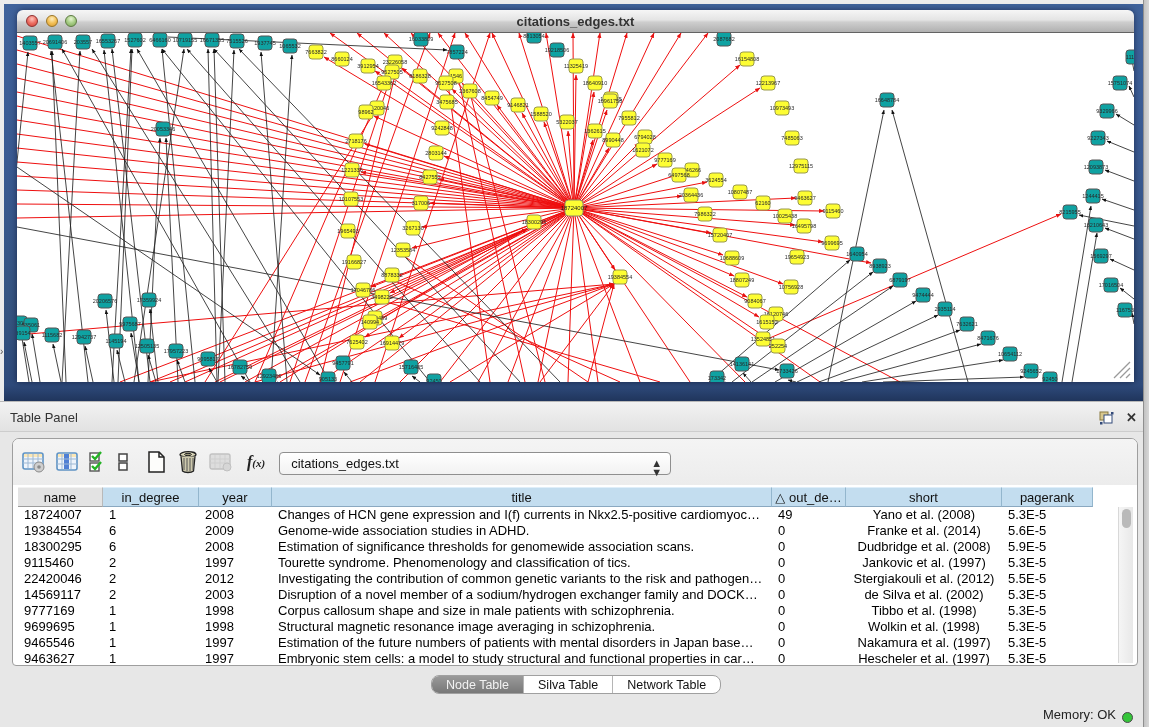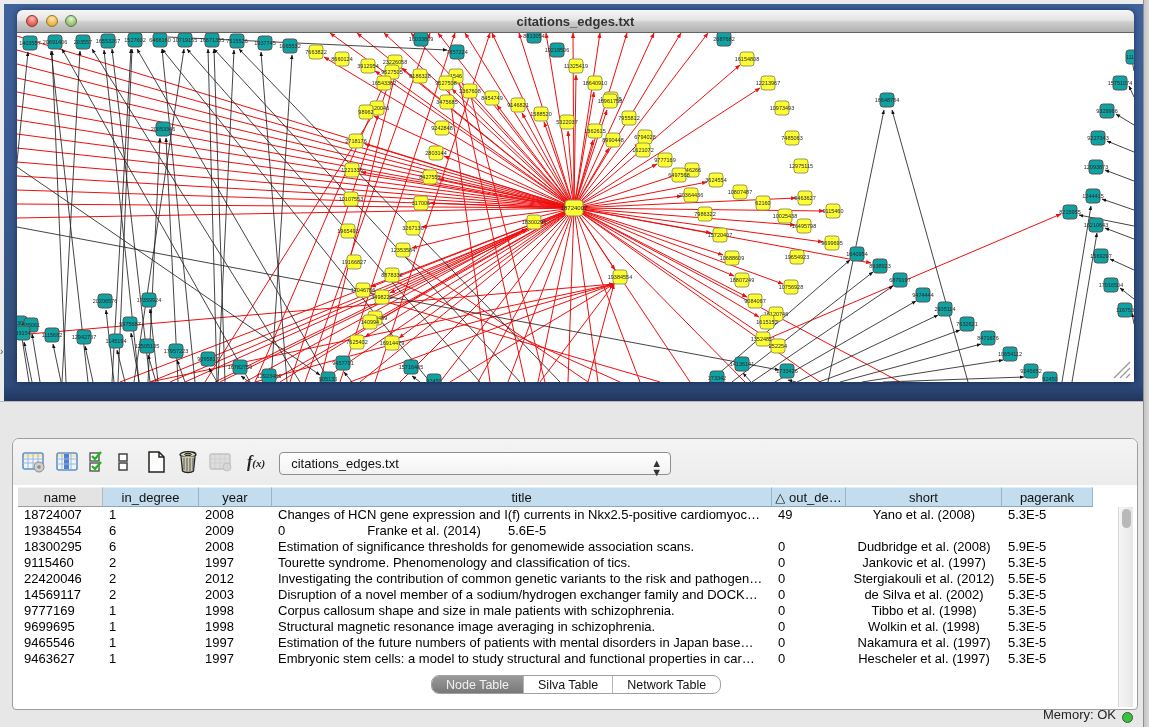--- a/index.html
+++ b/index.html
@@ -7,21 +7,21 @@
 #gtitle{height:23px;border-radius:6px 6px 0 0;background:linear-gradient(180deg,#f6f6f6 0%,#e4e4e4 45%,#cecece 55%,#b0b0b0 100%);border-bottom:1px solid #636363;position:relative}
 #gtitle .tl{position:absolute;top:5px;width:12px;height:12px;border-radius:50%}
 #gtitle .t{text-align:center;font-size:13px;color:#333;line-height:23px;font-weight:bold}
 #tlr{left:9px;background:radial-gradient(circle at 50% 30%,#ffc4bd 0%,#ed6f63 50%,#cf4337 100%);border:1px solid #902f2f}
 #tly{left:29px;background:radial-gradient(circle at 50% 30%,#fdedbe 0%,#f3c056 50%,#d69a30 100%);border:1px solid #9a7526}
 #tlg{left:48px;background:radial-gradient(circle at 50% 30%,#e6f5d2 0%,#a6cd84 50%,#7da659 100%);border:1px solid #5d7a42}
 #tpanel{position:absolute;left:0;top:401px;width:1149px;height:326px;background:#e7e7e7;border-top:1px solid #b9b9b9}
 #tptitle{height:30px;position:relative;background:linear-gradient(180deg,#f2f2f2,#e2e2e2);border-bottom:1px solid #cdcdcd}
 #tptitle span{position:absolute;left:10px;top:8px;font-size:13px;color:#333}
 #tpx{position:absolute;right:12px;top:6px;font-size:16px;font-weight:bold;color:#111}
-#tbox{position:absolute;left:12px;top:36px;width:1126px;height:272px;background:#ffffff;border:1px solid #9e9e9e;border-radius:7px 7px 4px 4px;overflow:hidden}
+#tbox{position:absolute;left:12px;top:36px;width:1126px;height:228px;background:#ffffff;border:1px solid #9e9e9e;border-radius:7px 7px 4px 4px;overflow:hidden}
 #tbar{height:46px;background:linear-gradient(180deg,#f4f4f4,#ececec);display:flex;align-items:center}
 #thead{position:absolute;left:5px;top:48px;right:30px;height:20px;display:flex;font-size:13px;color:#111}
 #thead .h{background:#c3ddef;border-right:1px solid #93b6cd;border-top:1px solid #dfeef9;text-align:center;line-height:19px;border-bottom:1px solid #8aa8c0}
 #thead .h0{background:#e3e3e3;border-right:1px solid #b9b9b9;border-top:1px solid #f2f2f2;border-bottom:1px solid #9d9d9d}
 #tdata{position:absolute;left:5px;top:68px;right:30px;bottom:0;font-size:13px;color:#000}
 .tr{height:16px;line-height:15.5px;display:flex;white-space:nowrap}
 .c{overflow:hidden;flex:none;padding-left:6px}
 .c0{width:85px}.c1{width:96px}.c2{width:73px}.c3{width:500px}.c4{width:74px}.c5{width:156px;text-align:center;padding-left:0}.c6{width:91px}
 #vscroll{position:absolute;right:4px;top:68px;width:15px;bottom:2px;background:linear-gradient(90deg,#f5f5f5,#e8e8e8);border-left:1px solid #d8d8d8}
 #vthumb{position:absolute;left:3px;top:2px;width:9px;height:19px;border-radius:5px;background:#b9b9b9}
@@ -521,20 +521,30 @@
         <text x="574" y="210" font-size="6" text-anchor="middle" fill="#1a1a1a">18724007</text>
         <g stroke="#9a9a9a" stroke-width="1.2">
           <line x1="1114" y1="378" x2="1130" y2="362"></line>
           <line x1="1120" y1="378" x2="1130" y2="368"></line>
           <line x1="1126" y1="378" x2="1130" y2="374"></line>
         </g>
       </svg>
   </div>
 </div>
 <div id="tpanel">
+  <div id="tptitle">
+      <span>Table Panel</span>
+    <svg id="floaticon" viewBox="0 0 16 14">
+        <rect x="1" y="1" width="8" height="8" fill="#d8c890" stroke="#8a7a40"></rect>
+        <rect x="5" y="4" width="8" height="8" fill="#fff" stroke="#334a7a"></rect>
+        <rect x="12" y="1" width="2.5" height="2.5" fill="#334a7a"></rect>
+        <rect x="1" y="11" width="2.5" height="2.5" fill="#334a7a"></rect>
+      </svg>
+    <span id="tpx" style="left:auto">✕</span>
+  </div>
   <div id="tbox">
     <div id="tbar">
       <svg class="icon" width="24" height="24" viewBox="0 0 24 24">
           <rect x="1" y="3" width="20" height="16" rx="2" fill="#eef4fb" stroke="#5f93c4" stroke-width="1.6"></rect>
           <rect x="2" y="4" width="18" height="3" fill="#fbe7b6"></rect>
           <path d="M1 9h20M1 13h20M6 4v14M11 4v14M16 4v14" stroke="#9db8d4" stroke-width="1"></path>
           <circle cx="17" cy="17" r="5" fill="#cfcfcf" stroke="#8a8a8a"></circle>
           <circle cx="17" cy="17" r="1.8" fill="#8a8a8a"></circle>
         </svg>
       <svg class="icon" width="24" height="24" viewBox="0 0 24 24">
@@ -587,20 +597,21 @@
           <div class="c c2">2008</div>
           <div class="c c3">Changes of HCN gene expression and I(f) currents in Nkx2.5-positive cardiomyoc…</div>
           <div class="c c4">49</div>
           <div class="c c5">Yano et al. (2008)</div>
           <div class="c c6">5.3E-5</div>
         </div>
 <div class="tr">
           <div class="c c0">19384554</div>
           <div class="c c1">6</div>
           <div class="c c2">2009</div>
+          <div class="c c3">Genome-wide association studies in ADHD.</div>
           <div class="c c4">0</div>
           <div class="c c5">Franke et al. (2014)</div>
           <div class="c c6">5.6E-5</div>
         </div>
 <div class="tr">
           <div class="c c0">18300295</div>
           <div class="c c1">6</div>
           <div class="c c2">2008</div>
           <div class="c c3">Estimation of significance thresholds for genomewide association scans.</div>
           <div class="c c4">0</div>

